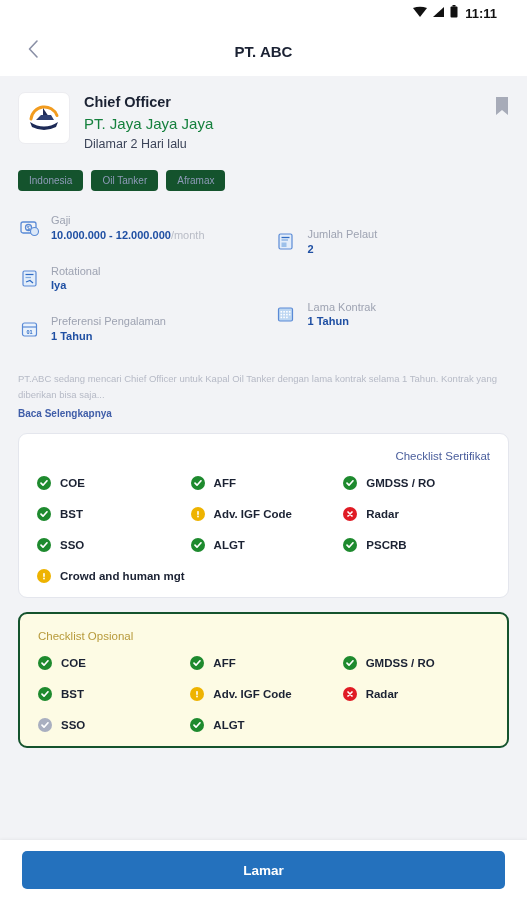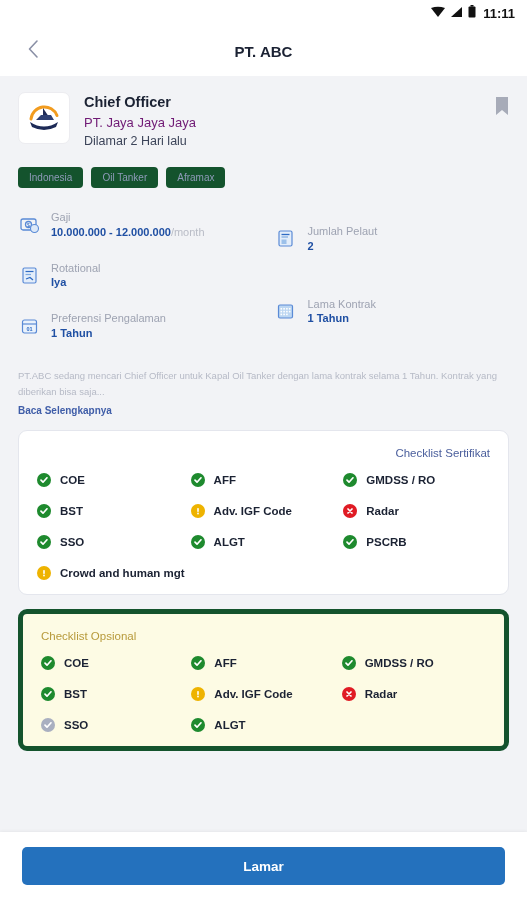--- a/index.html
+++ b/index.html
@@ -18,21 +18,21 @@
     overflow: hidden;
   }
 
   
   .statusbar {
     height: 26px;
     background: #ffffff;
     display: flex;
     align-items: center;
     justify-content: flex-end;
-    padding: 0 12px;
+    padding: 0 30px;
     gap: 5px;
   }
   .statusbar .sb-icon { display: block; }
   .statusbar .sb-time {
     font-size: 13px;
     font-weight: bold;
     color: #111111;
     letter-spacing: 0px;
     margin-left: 2px;
   }
@@ -89,22 +89,22 @@
     overflow: hidden;
   }
   .job-meta { margin-left: 14px; padding-top: 1px; }
   .job-title {
     font-size: 14.5px;
     font-weight: bold;
     color: #1b2233;
     line-height: 1.35;
   }
   .job-company {
-    font-size: 13px;
-    color: #701a75;
+    font-size: 15px;
+    color: #15803d;
     line-height: 1.5;
   }
   .job-applied {
     font-size: 12.5px;
     color: #3c4459;
     line-height: 1.5;
   }
   .bookmark-btn {
     position: absolute;
     right: 18px;
@@ -180,21 +180,21 @@
     border-radius: 9px;
     padding: 16px 18px 14px 18px;
   }
   .checklist.sertifikat {
     background: #ffffff;
     border: 1px solid #e4e6ed;
     text-align: right;
   }
   .checklist.opsional {
     background: #fdfbe4;
-    border: 5px solid #14532d;
+    border: 2px solid #14532d;
   }
   .checklist-title {
     font-size: 11.5px;
     margin-bottom: 14px;
   }
   .checklist.sertifikat .checklist-title { color: #4a5e9c; }
   .checklist.opsional .checklist-title { color: #b79a3b; }
   .check-grid {
     display: grid;
     grid-template-columns: 1fr 1fr 1fr;
@@ -222,21 +222,21 @@
     font-size: 11.5px;
     font-weight: bold;
     color: #1b2233;
     white-space: nowrap;
   }
 
   
   .bottom-bar {
     position: absolute;
     left: 0; right: 0; bottom: 0;
-    height: 68px;
+    height: 60px;
     background: #ffffff;
     display: flex;
     align-items: center;
     padding: 0 22px;
     box-shadow: 0 -1px 3px rgba(0,0,0,0.05);
   }
   .apply-btn {
     width: 100%;
     height: 38px;
     background: #2471bd;

